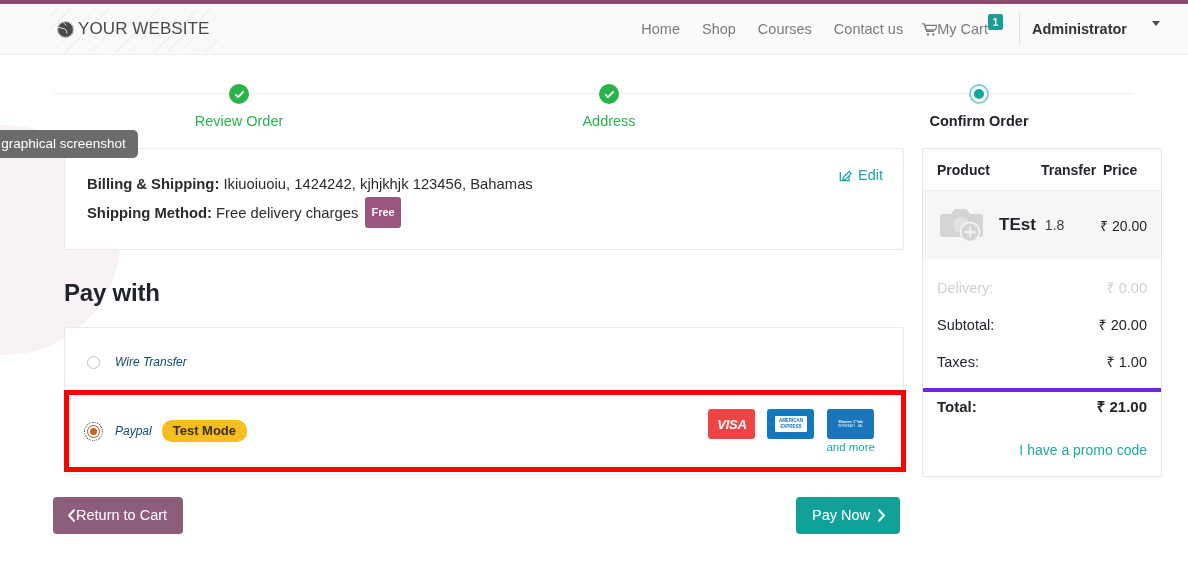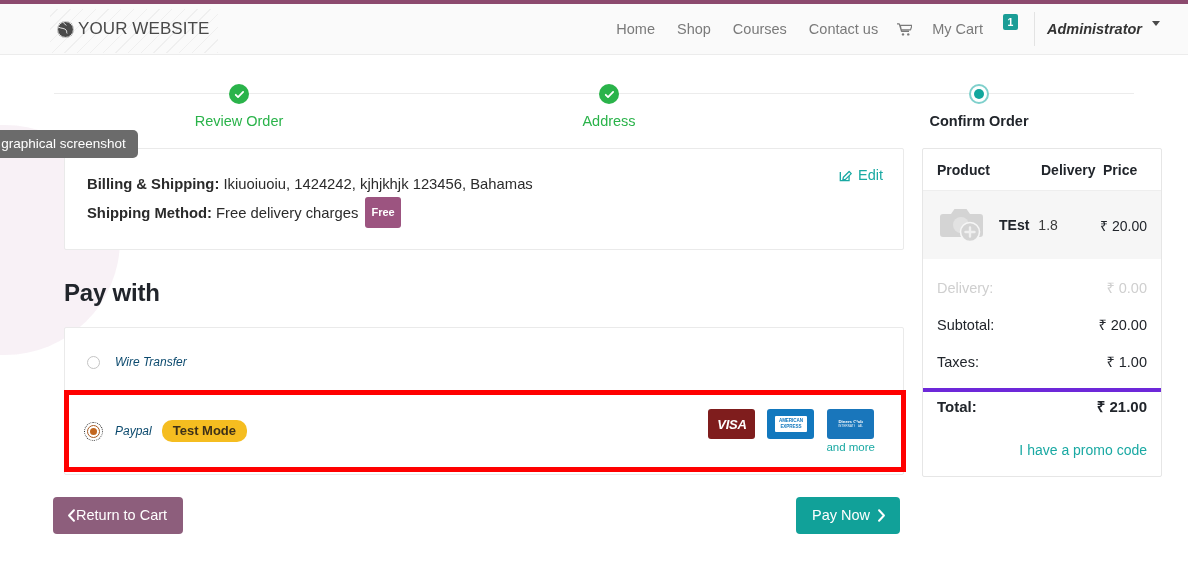--- a/index.html
+++ b/index.html
@@ -91,21 +91,21 @@
   }
   .nav-link {
     color: #7a7a7a;
     padding: 6px 11px;
     cursor: pointer;
     white-space: nowrap;
   }
   .nav-cart {
     display: flex;
     align-items: center;
-    gap: 20px;
+    gap: 0;
     color: #7a7a7a;
     padding: 6px 10px 6px 8px;
     cursor: pointer;
     white-space: nowrap;
   }
   .cart-icon { width: 15px; height: 13px; display: block; }
   .cart-badge {
     background: #1a9d96;
     color: #ffffff;
     font-size: 10.5px;
@@ -119,28 +119,27 @@
     text-align: center;
   }
   .nav-divider {
     width: 1px;
     height: 34px;
     background: #e3e3e3;
     margin: 0 8px 0 6px;
   }
   .nav-user {
     display: flex;
-    gap: 10px;
+    gap: 25px;
     color: #333333;
     font-weight: bold;
     font-size: 14.5px;
     padding: 6px 4px;
     cursor: pointer;
     white-space: nowrap;
-    font-style: italic;
   }
   .caret {
     width: 0; height: 0;
     border-left: 4.5px solid transparent;
     border-right: 4.5px solid transparent;
     border-top: 5px solid #4a4a4a;
   }
 
   
   .stepper {
@@ -329,21 +328,21 @@
   }
   .card-logo {
     width: 47px;
     height: 30px;
     border-radius: 3px;
     display: flex;
     align-items: center;
     justify-content: center;
     overflow: hidden;
   }
-  .logo-visa { background: #7f1d1d; margin-left: 48px; }
+  .logo-visa { background: #ef4444; margin-left: 48px; }
   .logo-amex { background: #1278be; }
   .logo-diners { background: #1976bb; }
   .visa-text {
     color: #ffffff;
     font-size: 13px;
     font-weight: bold;
     font-style: italic;
     letter-spacing: -.3px;
   }
   .amex-box {
@@ -446,21 +445,21 @@
 
   .sum-item {
     display: flex;
     align-items: center;
     background: #f6f6f6;
     padding: 8px 14px 8px 14px;
     height: 68px;
   }
   .prod-thumb { width: 54px; height: 44px; flex: none; }
   .prod-name {
-    font-size: 14px;
+    font-size: 17px;
     font-weight: bold;
     color: #21252b;
     margin-left: 8px;
   }
   .prod-qty {
     font-size: 14px;
     color: #3a3a3a;
     margin-left: 9px;
     flex: 1;
   }
@@ -655,21 +654,21 @@
       <svg class="chev" viewBox="0 0 10 16">
         <path d="M2 1.5L8 8l-6 6.5" fill="none" stroke="#ffffff" stroke-width="2.4" stroke-linecap="round" stroke-linejoin="round"></path>
       </svg>
     </span>
   </button>
 
   <div class="summary">
 
     <div class="sum-head">
       <span class="sh-product">Product</span>
-      <span class="sh-qty">Delivery</span>
+      <span class="sh-qty">Transfer</span>
       <span class="sh-price">Price</span>
     </div>
 
     <div class="sum-item">
       <span>
         <svg class="prod-thumb" viewBox="0 0 54 44">
           <path d="M6 13h8l3.5-5h12L33 13h10a3 3 0 0 1 3 3v17a3 3 0 0 1-3 3H6a3 3 0 0 1-3-3V16a3 3 0 0 1 3-3z" fill="#d4d4d4"></path>
           <circle cx="24" cy="24" r="8" fill="#e2e2e2"></circle>
           <circle cx="33" cy="31" r="9.5" fill="#d4d4d4" stroke="#f6f6f6" stroke-width="1.6"></circle>
           <path d="M33 26.5v9M28.5 31h9" stroke="#f0f0f0" stroke-width="2.4" stroke-linecap="round"></path>

